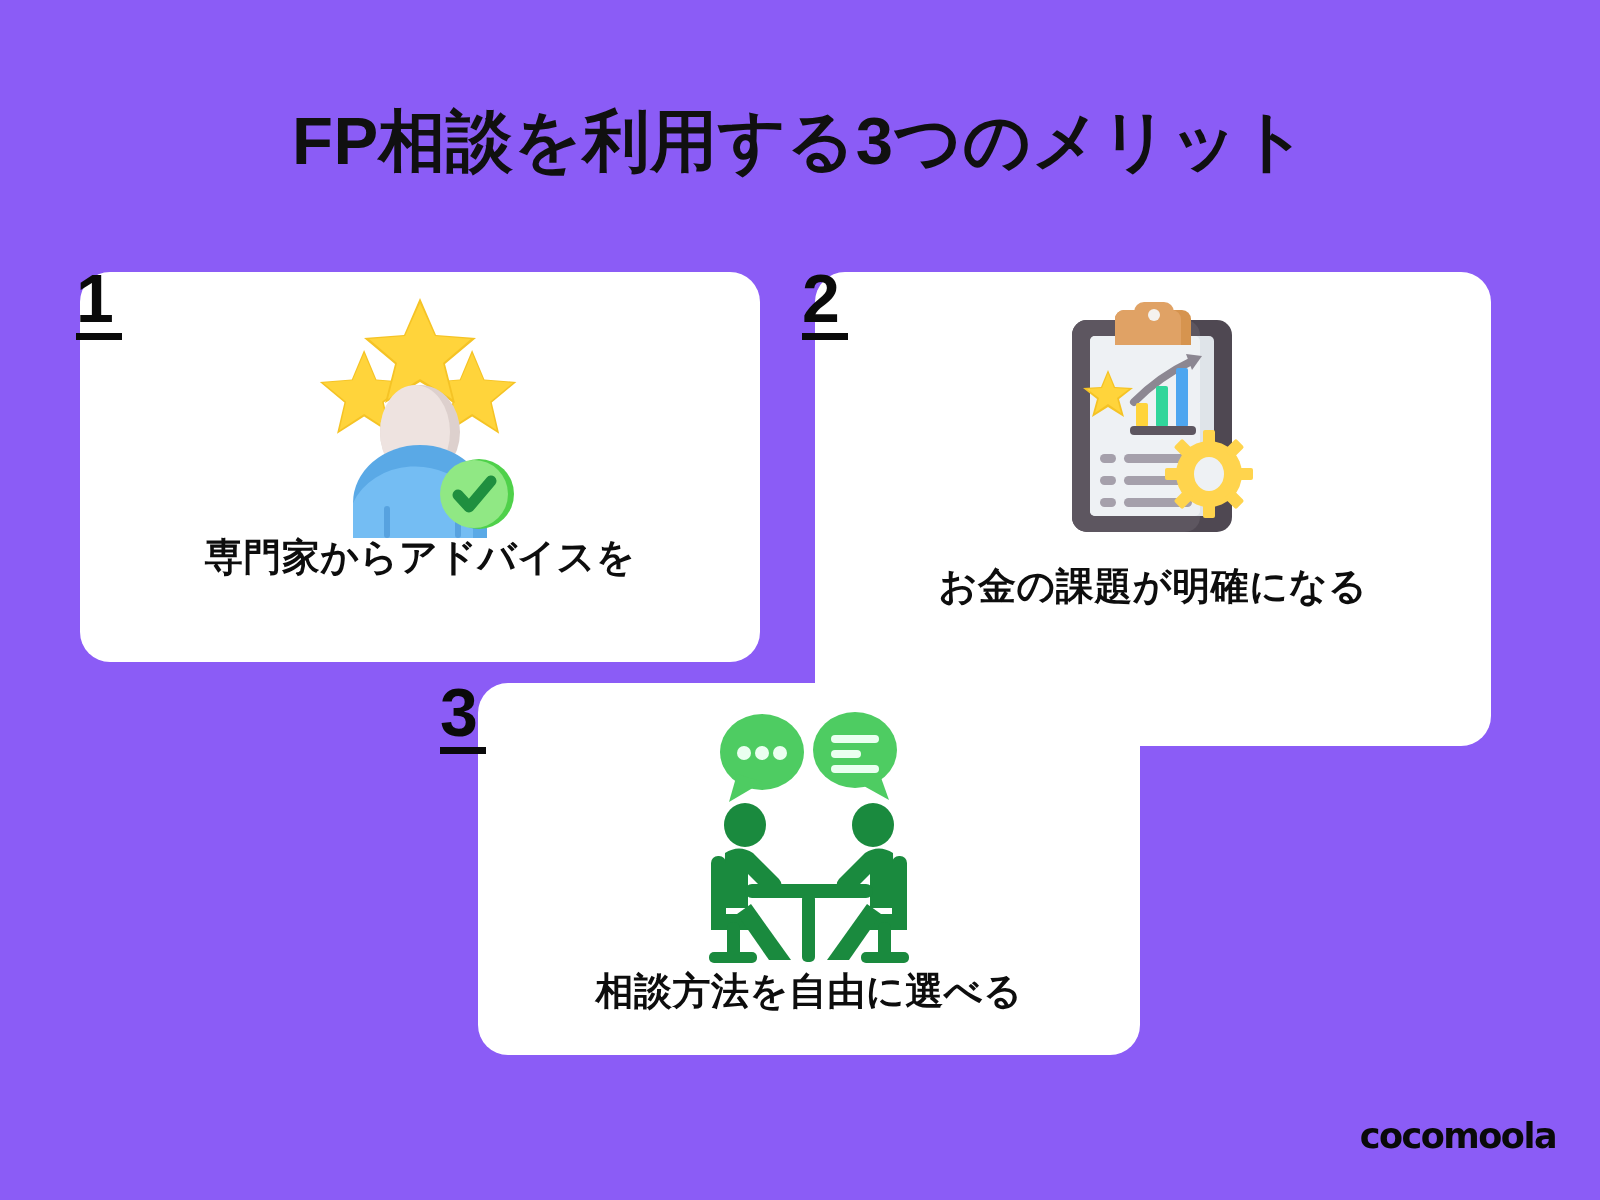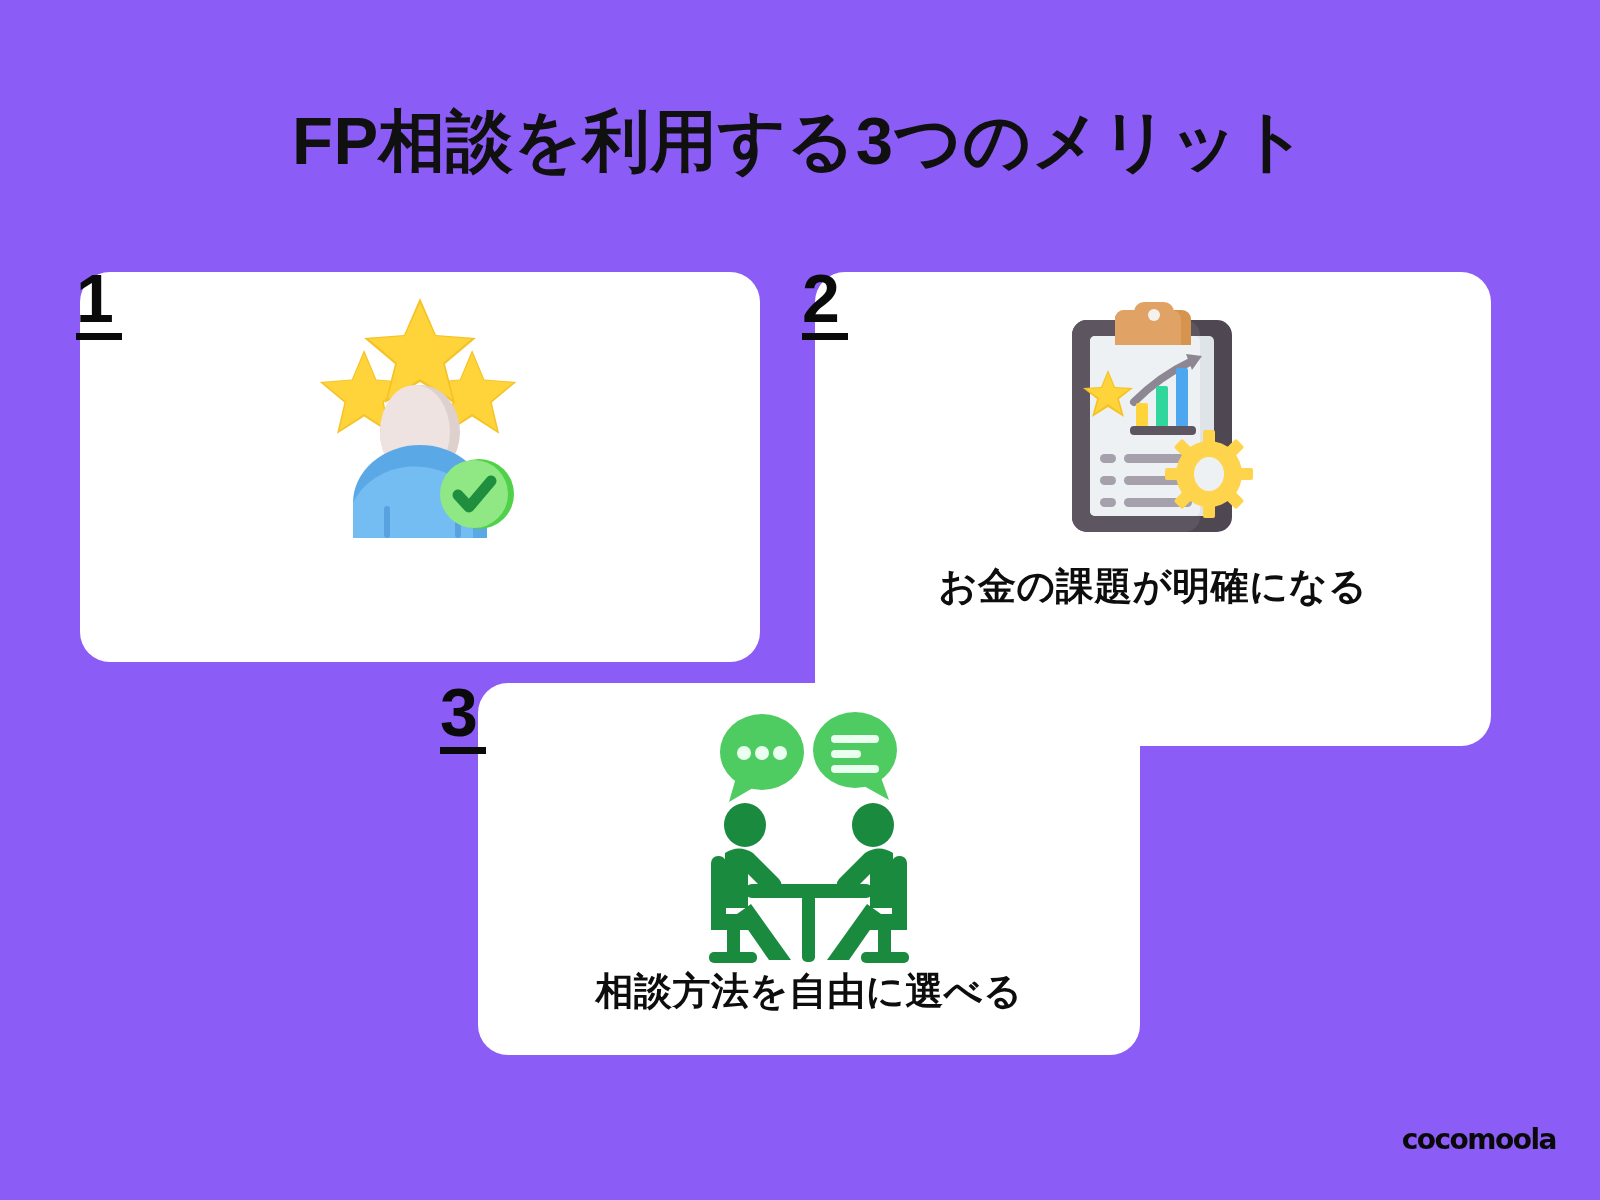--- a/index.html
+++ b/index.html
@@ -93,21 +93,21 @@
   }
   .badge-1 { left: 76px;  top: 268px; }
   .badge-2 { left: 802px; top: 268px; }
   .badge-3 { left: 440px; top: 682px; }
 
   
   .logo {
     position: absolute;
     right: 44px;
     bottom: 44px;
-    font-size: 28px;
+    font-size: 35px;
     font-weight: 700;
     letter-spacing: -1.5px;
     color: #0a0a0a;
     font-family: "DejaVu Sans", sans-serif;
   }
 </style>
 </head>
 <body>
 
 <div id="stage" style="background: #8b5cf6;">
@@ -140,21 +140,21 @@
         <path d="M48 240 V205 a67 58 0 0 1 120 -8 V240 Z" fill="#74bdf3"></path>
         <rect x="79" y="208" width="6" height="32" rx="3" fill="#4e9ad8" opacity="0.75"></rect>
         <rect x="150" y="208" width="6" height="32" rx="3" fill="#4e9ad8" opacity="0.75"></rect>
 
         <circle cx="174" cy="196" r="35" fill="#4fd14a"></circle>
         <circle cx="169" cy="196" r="34" fill="#90e884"></circle>
         <path d="M153 197 l11 12 l22 -26" fill="none" stroke="#1f8f3f" stroke-width="11" stroke-linecap="round" stroke-linejoin="round"></path>
       </svg>
     </div>
     <div class="card-label">
-      <br>
+      <span>専門家からアドバイスを</span><br>
     </div>
   </div>
   <div class="badge badge-1">
     <span class="num">1</span>
     <span class="rule"></span>
   </div>
 
   <div class="card card-2">
     <div class="card-icon">
       <svg width="215" height="250" viewBox="0 0 215 250" aria-hidden="true">

